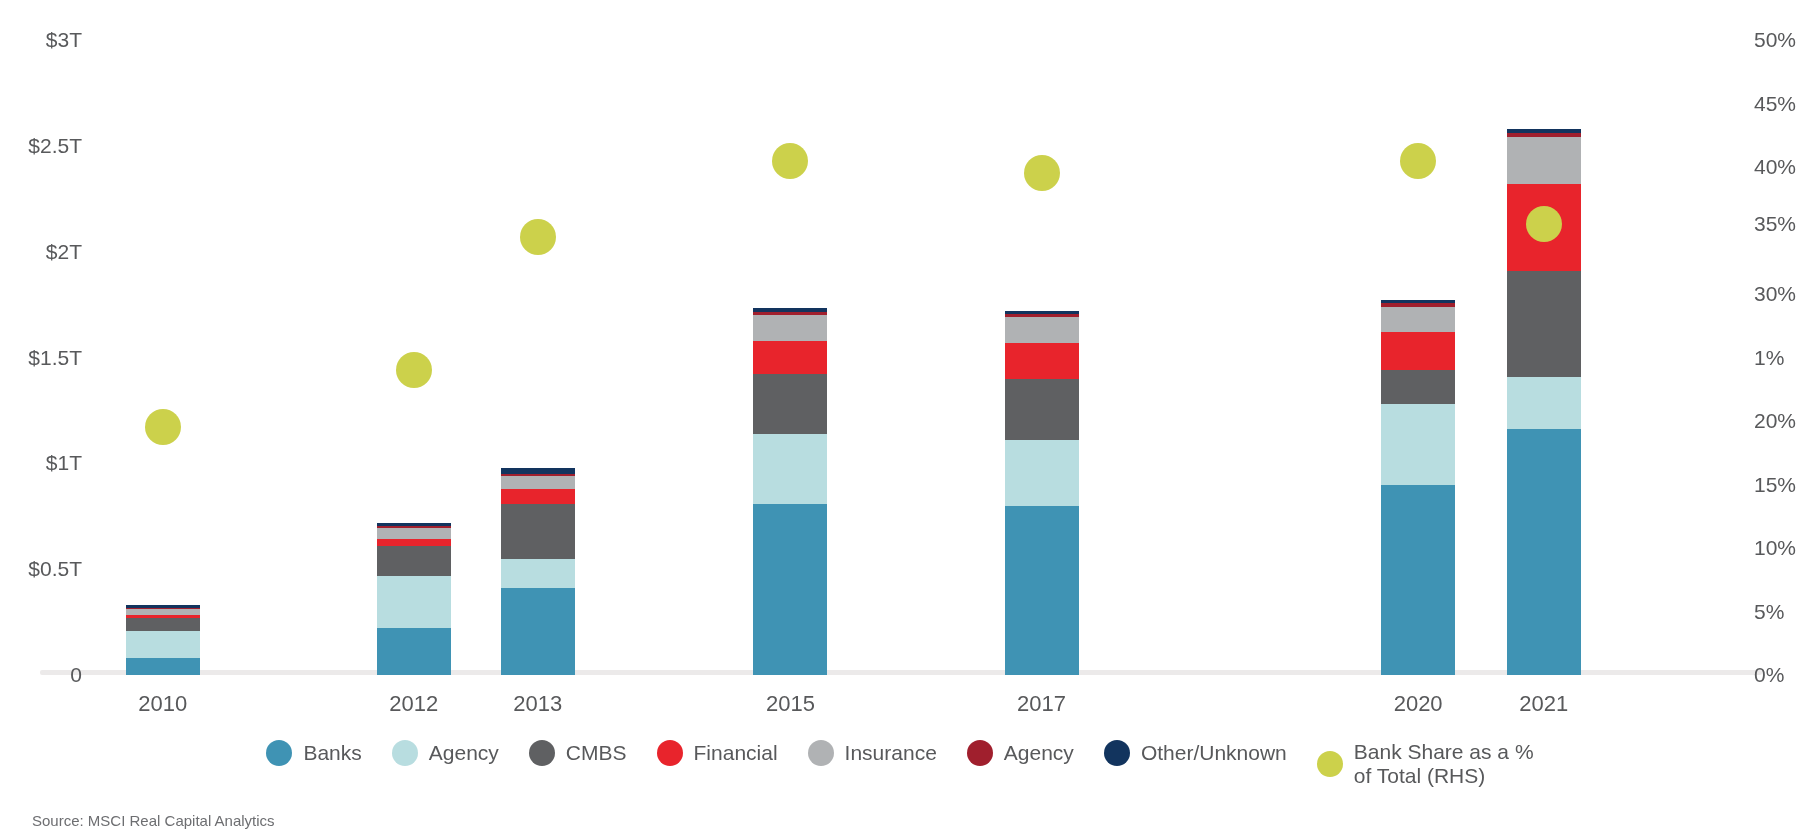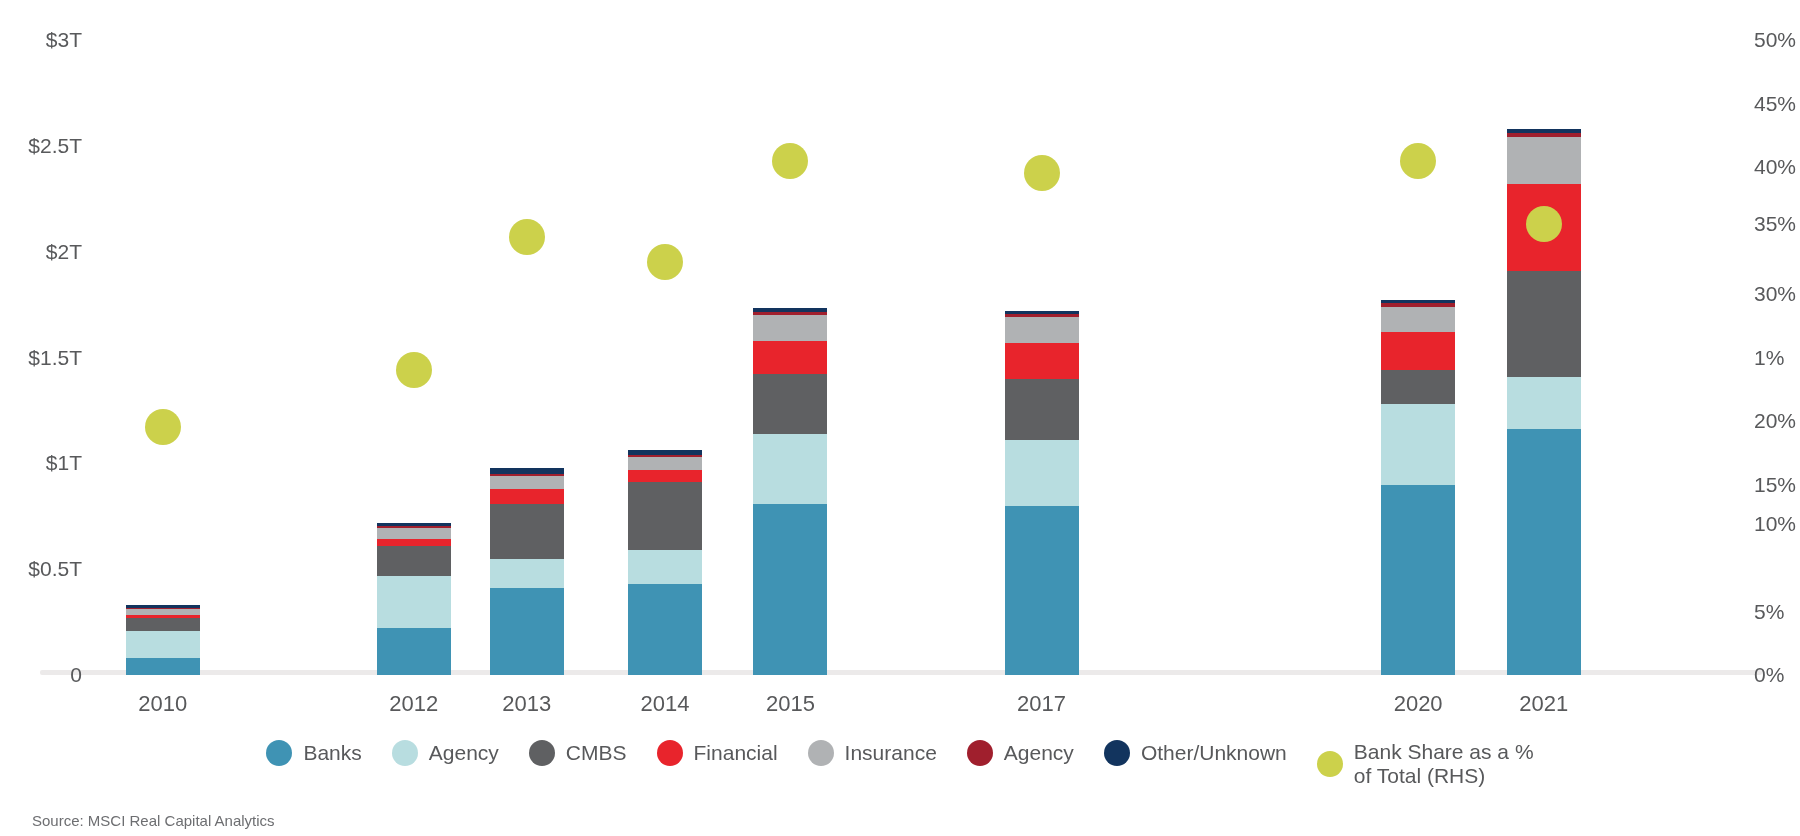--- a/index.html
+++ b/index.html
@@ -90,21 +90,21 @@
     <div class="baseline"></div>
   <div class="ytick" style="top: 635px;">0</div>
       <div class="ytick" style="top: 529.167px;">$0.5T</div>
       <div class="ytick" style="top: 423.333px;">$1T</div>
       <div class="ytick" style="top: 317.5px;">$1.5T</div>
       <div class="ytick" style="top: 211.667px;">$2T</div>
       <div class="ytick" style="top: 105.833px;">$2.5T</div>
       <div class="ytick" style="top: 0px;">$3T</div>
       <div class="y2tick" style="top: 635px;">0%</div>
       <div class="y2tick" style="top: 571.5px;">5%</div>
-      <div class="y2tick" style="top: 484px;">10%</div>
+      <div class="y2tick" style="top: 508px;">10%</div>
       <div class="y2tick" style="top: 444.5px;">15%</div>
       <div class="y2tick" style="top: 381px;">20%</div>
       <div class="y2tick" style="top: 317.5px;">1%</div>
       <div class="y2tick" style="top: 254px;">30%</div>
       <div class="y2tick" style="top: 184px;">35%</div>
       <div class="y2tick" style="top: 127px;">40%</div>
       <div class="y2tick" style="top: 63.5px;">45%</div>
       <div class="y2tick" style="top: 0px;">50%</div>
       <div class="bar-slot" style="left: 0px; width: 125.538px;">
         <div class="bar">
@@ -125,46 +125,33 @@
           <div class="seg" style="height: 2.11667px; background: rgb(160, 31, 45);"></div>
           <div class="seg" style="height: 10.5833px; background: rgb(176, 178, 180);"></div>
           <div class="seg" style="height: 7.40833px; background: rgb(232, 36, 44);"></div>
           <div class="seg" style="height: 29.6333px; background: rgb(95, 96, 98);"></div>
           <div class="seg" style="height: 52.9167px; background: rgb(184, 221, 224);"></div>
           <div class="seg" style="height: 46.5667px; background: rgb(63, 147, 180);"></div>
         </div>
         <div class="dot" style="background: rgb(204, 209, 75); top: 330.2px;"></div>
         <div class="xlabel">2012</div>
       </div>
-      <div class="bar-slot" style="left: 364px; width: 125.538px;">
+      <div class="bar-slot" style="left: 375px; width: 125.538px;">
         <div class="bar">
           <div class="seg" style="height: 5.29167px; background: rgb(18, 52, 94);"></div>
           <div class="seg" style="height: 2.54px; background: rgb(160, 31, 45);"></div>
           <div class="seg" style="height: 12.7px; background: rgb(176, 178, 180);"></div>
           <div class="seg" style="height: 14.8167px; background: rgb(232, 36, 44);"></div>
           <div class="seg" style="height: 55.0333px; background: rgb(95, 96, 98);"></div>
           <div class="seg" style="height: 29.6333px; background: rgb(184, 221, 224);"></div>
           <div class="seg" style="height: 86.7833px; background: rgb(63, 147, 180);"></div>
         </div>
         <div class="dot" style="background: rgb(204, 209, 75); top: 196.85px;"></div>
         <div class="xlabel">2013</div>
       </div>
-      <div class="bar-slot" style="left: 502.154px; width: 125.538px;">
-        <div class="bar">
-          <div class="seg" style="height: 4.65667px; background: rgb(18, 52, 94);"></div>
-          <div class="seg" style="height: 2.54px; background: rgb(160, 31, 45);"></div>
-          <div class="seg" style="height: 12.7px; background: rgb(176, 178, 180);"></div>
-          <div class="seg" style="height: 12.7px; background: rgb(232, 36, 44);"></div>
-          <div class="seg" style="height: 67.7333px; background: rgb(95, 96, 98);"></div>
-          <div class="seg" style="height: 33.8667px; background: rgb(184, 221, 224);"></div>
-          <div class="seg" style="height: 91.0167px; background: rgb(63, 147, 180);"></div>
-        </div>
-        <div class="dot" style="background: rgb(204, 209, 75); top: 222.25px;"></div>
-        <div class="xlabel">2014</div>
-      </div>
       <div class="bar-slot" style="left: 627.692px; width: 125.538px;">
         <div class="bar">
           <div class="seg" style="height: 3.81px; background: rgb(18, 52, 94);"></div>
           <div class="seg" style="height: 3.175px; background: rgb(160, 31, 45);"></div>
           <div class="seg" style="height: 25.4px; background: rgb(176, 178, 180);"></div>
           <div class="seg" style="height: 33.8667px; background: rgb(232, 36, 44);"></div>
           <div class="seg" style="height: 59.2667px; background: rgb(95, 96, 98);"></div>
           <div class="seg" style="height: 69.85px; background: rgb(184, 221, 224);"></div>
           <div class="seg" style="height: 171.45px; background: rgb(63, 147, 180);"></div>
         </div>

